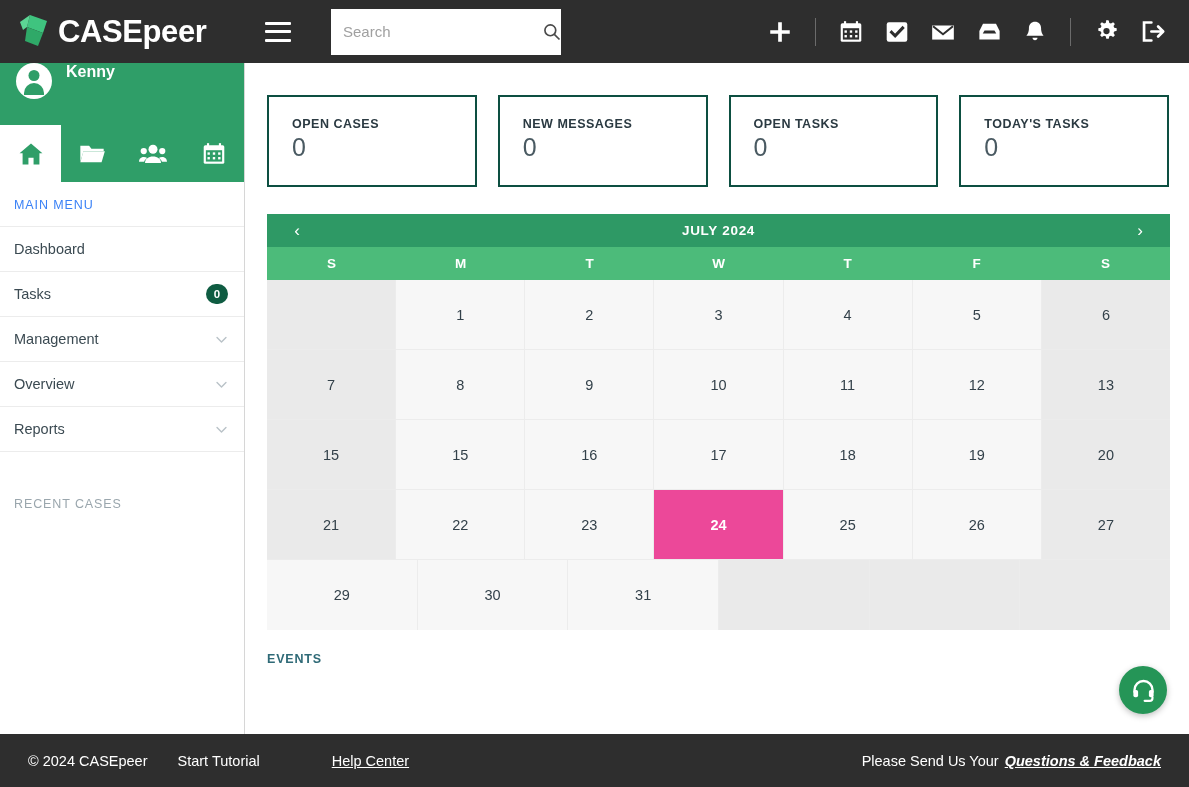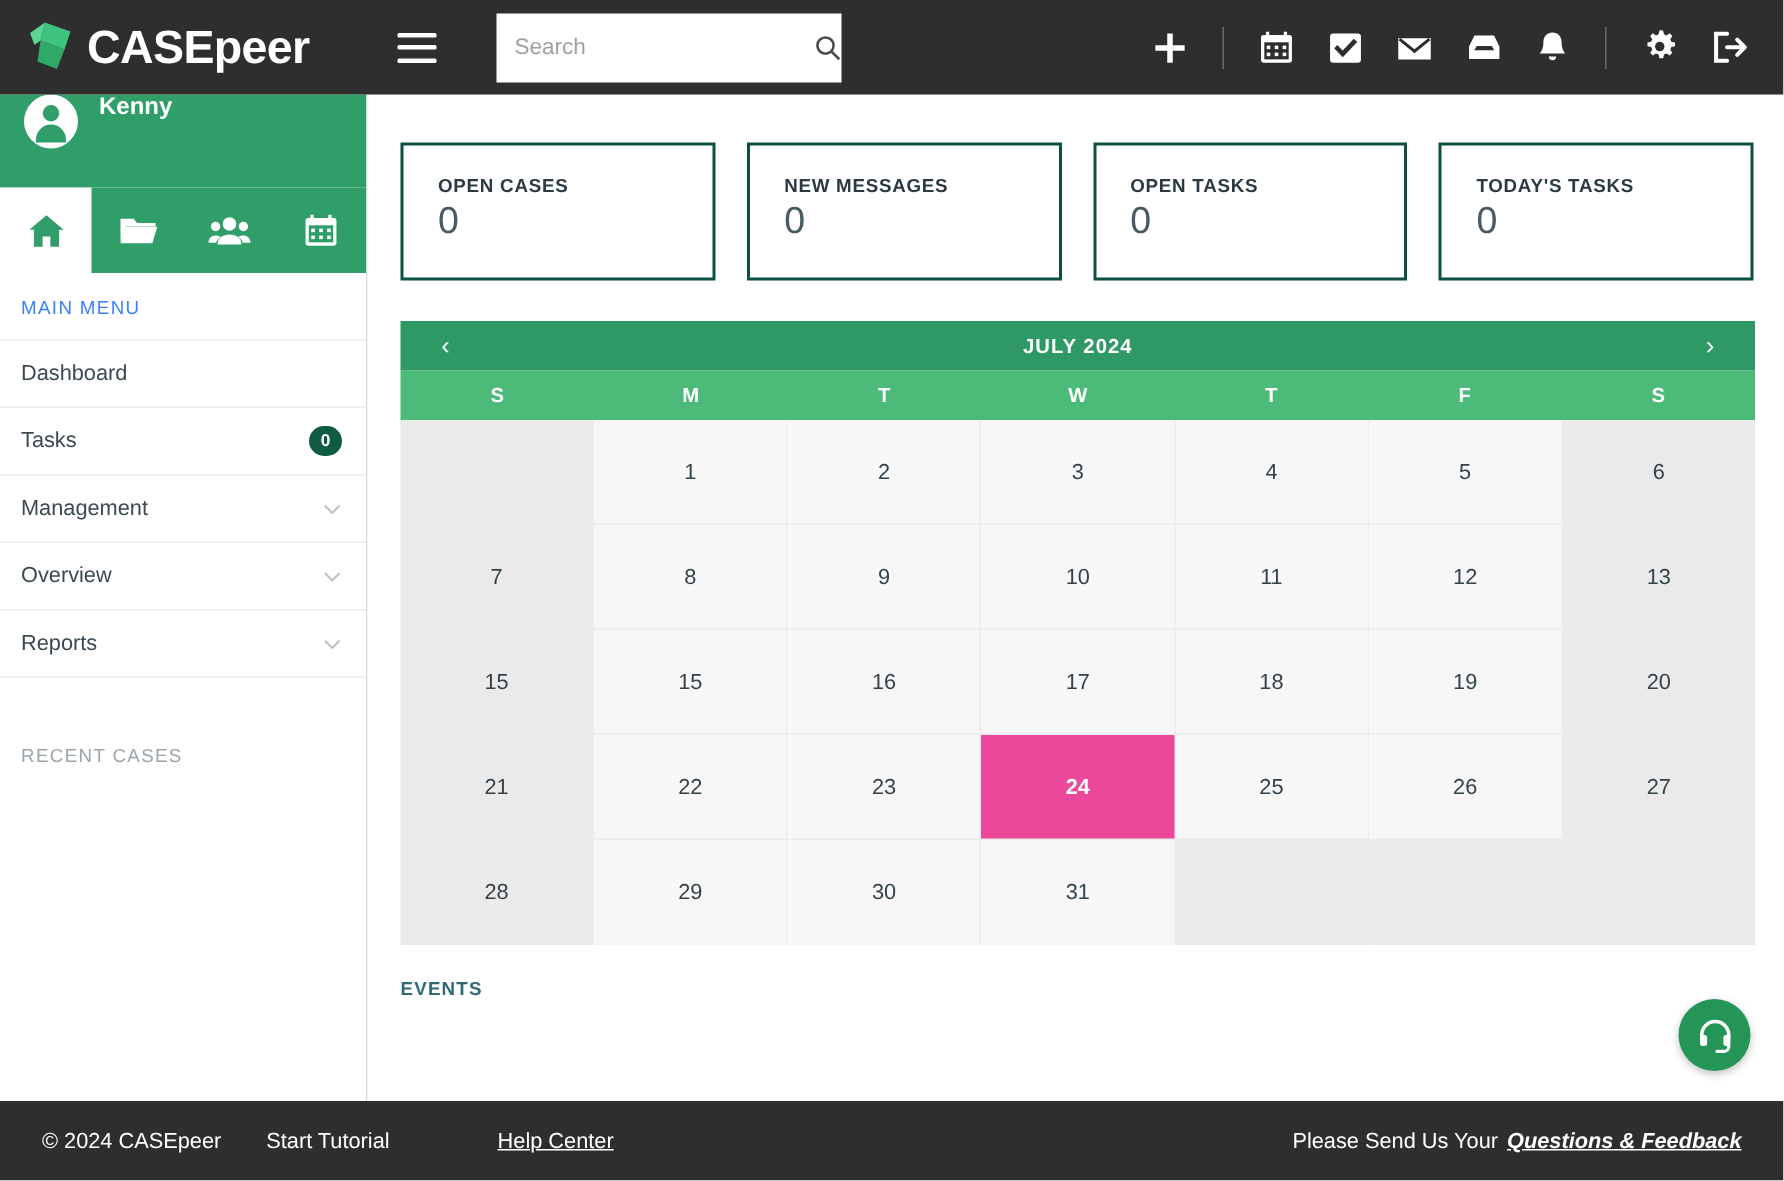--- a/index.html
+++ b/index.html
@@ -369,21 +369,20 @@
             <div class="cal-week">
               <div class="cal-cell we">21</div>
               <div class="cal-cell">22</div>
               <div class="cal-cell">23</div>
               <div class="cal-cell today">24</div>
               <div class="cal-cell">25</div>
               <div class="cal-cell">26</div>
               <div class="cal-cell we">27</div>
             </div>
             <div class="cal-week">
-              <div class="cal-cell we">28</div>
               <div class="cal-cell">29</div>
               <div class="cal-cell">30</div>
               <div class="cal-cell">31</div>
               <div class="cal-cell empty"></div>
               <div class="cal-cell empty"></div>
               <div class="cal-cell empty"></div>
             </div>
           </div>
       </div>
 

